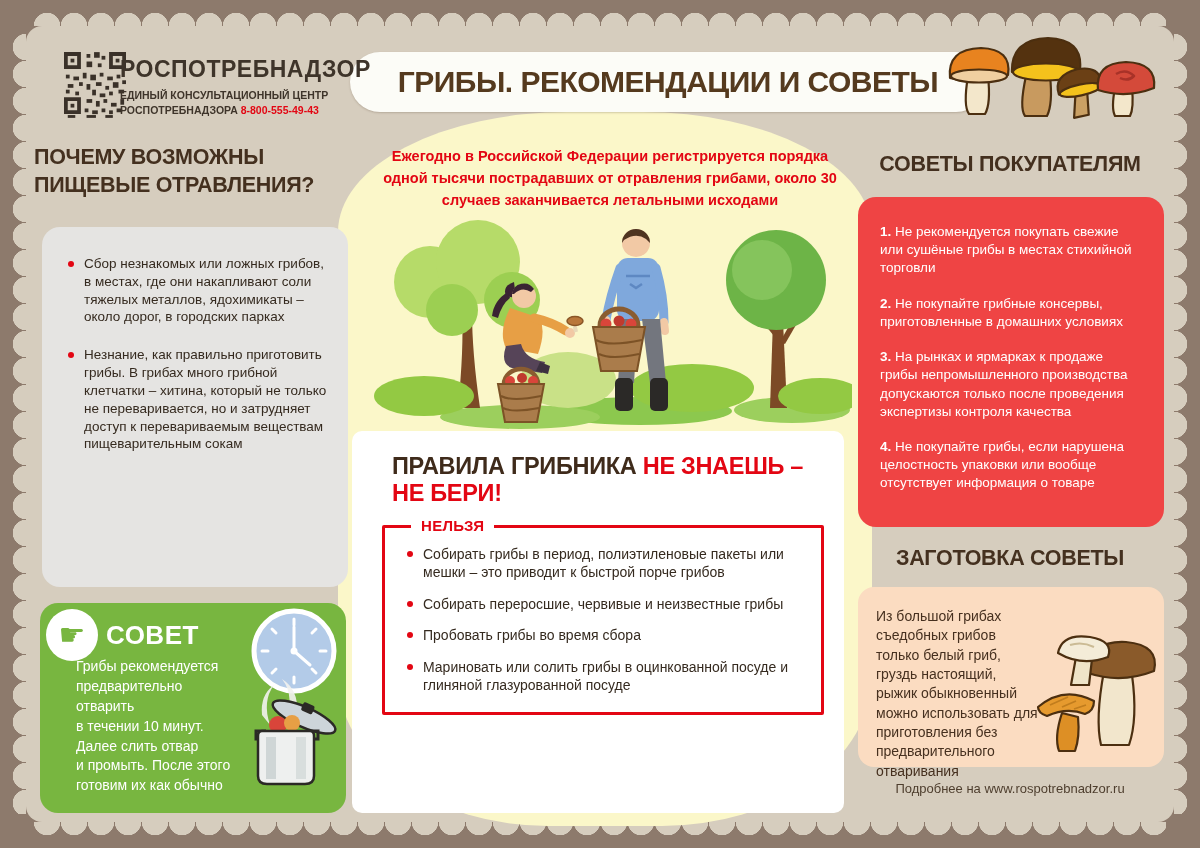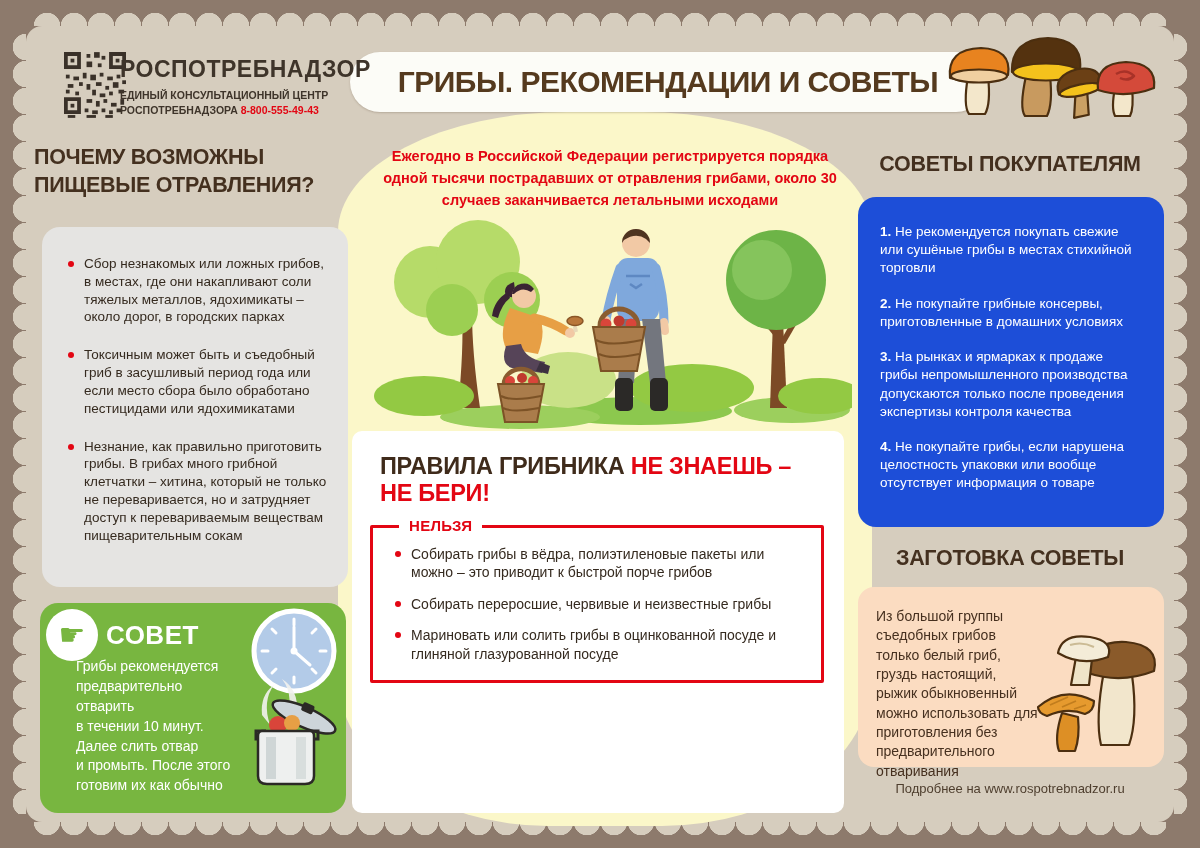--- a/index.html
+++ b/index.html
@@ -89,21 +89,21 @@
 
   
   .stat {
     left:382px; top:146px; width:456px; z-index:2;
     text-align:center; font-size:14.5px; font-weight:bold; color:#e30613; line-height:1.5;
   }
   .scene { left:372px; top:218px; width:480px; height:216px; z-index:2; }
 
   .white-card {
     left:352px; top:431px; width:492px; height:382px; z-index:3;
-    background:#fff; border-radius:10px; padding:22px 26px 14px 28px;
+    background:#fff; border-radius:10px; padding:22px 26px 14px 40px;
   }
   .rules-heading { font-size:23.5px; font-weight:bold; letter-spacing:-0.3px; }
   .rules-dark { color:#3f2b1b; }
   .rules-red { color:#e30613; }
   .do-list { margin-top:15px; }
   .do-list li { font-size:14px; margin-bottom:13px; }
   .dont-box {
     position:relative; margin-top:18px; margin-left:-10px; margin-right:-6px;
     border:3px solid #e30613; border-radius:2px; padding:17px 16px 4px 20px;
   }
@@ -114,21 +114,21 @@
   .dont-box li { font-size:14px; margin-bottom:13px; }
 
   
   .buyers-heading, .harvest-heading {
     width:312px; z-index:2; text-align:center;
     font-size:21.5px; font-weight:bold; color:#44301f; letter-spacing:-0.3px;
   }
   .buyers-heading { left:854px; top:152px; }
   .brown-box {
     left:858px; top:197px; width:306px; height:330px; z-index:2;
-    background:#1d4ed8; border-radius:18px; padding:26px 20px 14px 22px;
+    background:#ef4444; border-radius:18px; padding:26px 20px 14px 22px;
   }
   .buyer-item { font-size:13.5px; line-height:1.35; color:#fff; margin-bottom:17px; }
   .buyer-num { font-weight:bold; }
   .harvest-heading { left:854px; top:546px; }
   .pink-box {
     left:858px; top:587px; width:306px; height:180px; z-index:2;
     background:#fbdcc1; border-radius:16px; padding:20px 14px 14px 18px;
   }
   .harvest-text { width:162px; font-size:14px; line-height:1.38; color:#46301f; }
   .mush-pink { position:absolute; right:4px; top:22px; width:128px; height:148px; }
@@ -228,21 +228,20 @@
     <path d="M178,48 q10,-6 18,2 q-6,6 -14,2" fill="none" stroke="#a83228" stroke-width="2.5"></path>
   </g>
 </svg>
 
 <div class="abs left-heading">ПОЧЕМУ ВОЗМОЖНЫ
 ПИЩЕВЫЕ ОТРАВЛЕНИЯ?</div>
 
 <div class="abs gray-box">
   <ul class="blist red-dots">
     <li>Сбор незнакомых или ложных грибов, в местах, где они накапливают соли тяжелых металлов, ядохимикаты – около дорог, в городских парках</li>
-    <li>Токсичным может быть и съедобный гриб в засушливый период года или если место сбора было обработано пестицидами или ядохимикатами</li>
     <li>Незнание, как правильно приготовить грибы. В грибах много грибной клетчатки – хитина, который не только не переваривается, но и затрудняет доступ к перевариваемым веществам пищеварительным сокам</li>
   </ul>
 </div>
 
 <div class="abs green-box">
   <div class="abs hand-circle">
     <span class="hand-glyph">☛</span>
   </div>
   <div class="abs advice-label">СОВЕТ</div>
   <div class="abs advice-text">Грибы рекомендуется
@@ -356,41 +355,42 @@
 </svg>
 
 <div class="abs white-card">
   <div class="rules-heading">
     <span class="rules-dark">ПРАВИЛА ГРИБНИКА</span>
     <span class="rules-red">НЕ ЗНАЕШЬ – НЕ БЕРИ!</span>
   </div>
   <div class="dont-box">
     <div class="dont-label">НЕЛЬЗЯ</div>
     <ul class="blist red-dots">
-      <li>Собирать грибы в вёдра, полиэтиленовые пакеты или можно – это приводит к быстрой порче грибов</li>
+      <li>Собирать грибы в период, полиэтиленовые пакеты или мешки – это приводит к быстрой порче грибов</li>
       <li>Собирать переросшие, червивые и неизвестные грибы</li>
+      <li>Пробовать грибы во время сбора</li>
       <li>Мариновать или солить грибы в оцинкованной посуде и глиняной глазурованной посуде</li>
 
     </ul>
   </div>
 </div>
 
 <div class="abs buyers-heading">СОВЕТЫ ПОКУПАТЕЛЯМ</div>
 
 <div class="abs brown-box">
   <p class="buyer-item"><span class="buyer-num">1.</span><span> Не рекомендуется покупать свежие или сушёные грибы в местах стихийной торговли</span></p>
   <p class="buyer-item"><span class="buyer-num">2.</span><span> Не покупайте грибные консервы, приготовленные в домашних условиях</span></p>
   <p class="buyer-item"><span class="buyer-num">3.</span><span> На рынках и ярмарках к продаже грибы непромышленного производства допускаются только после проведения экспертизы контроля качества</span></p>
   <p class="buyer-item"><span class="buyer-num">4.</span><span> Не покупайте грибы, если нарушена целостность упаковки или вообще отсутствует информация о товаре</span></p>
 </div>
 
 <div class="abs harvest-heading">ЗАГОТОВКА СОВЕТЫ</div>
 
 <div class="abs pink-box">
-  <div class="harvest-text">Из большой группы съедобных грибов только белый гриб, груздь настоящий, рыжик обыкновенный можно использовать для приготовления без предварительного отваривания</div>
+  <div class="harvest-text">Из большой грибах съедобных грибов только белый гриб, груздь настоящий, рыжик обыкновенный можно использовать для приготовления без предварительного отваривания</div>
   <svg class="mush-pink" viewBox="0 0 128 148">
     <g stroke="#4c2f10" stroke-width="2.2" stroke-linejoin="round">
       <path d="M72,62 q-9,48 -3,74 l28,0 q9,-26 3,-70 z" fill="#f2e6cc"></path>
       <path d="M56,64 q1,-33 38,-31 q34,3 28,29 q-33,13 -66,2 z" fill="#8a5a2a"></path>
       <path d="M44,48 l-5,28 l18,0 l3,-26 z" fill="#efe4c8"></path>
       <path d="M26,44 q4,-20 32,-16 q24,4 18,20 q-26,10 -50,-4 z" fill="#f4ecd8"></path>
       <path d="M38,36 q12,-4 24,2" fill="none" stroke="#cbbb95" stroke-width="2"></path>
       <path d="M30,104 q-8,24 -3,38 l16,0 q5,-14 3,-34 z" fill="#dd8f25"></path>
       <path d="M6,98 q26,-22 56,-6 q0,10 -9,13 q-18,-7 -38,2 q-9,-3 -9,-9 z" fill="#e69a2e"></path>
       <path d="M18,96 l18,-8 M30,98 l14,-6 M42,100 l12,-4" fill="none" stroke="#c17d1d" stroke-width="1.8"></path>

